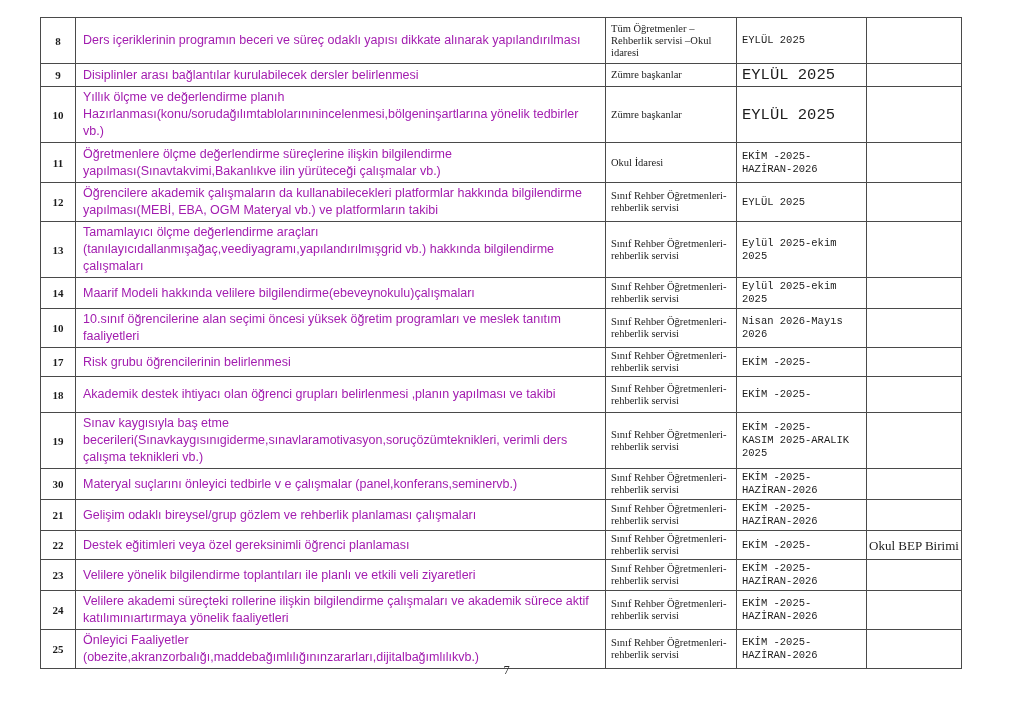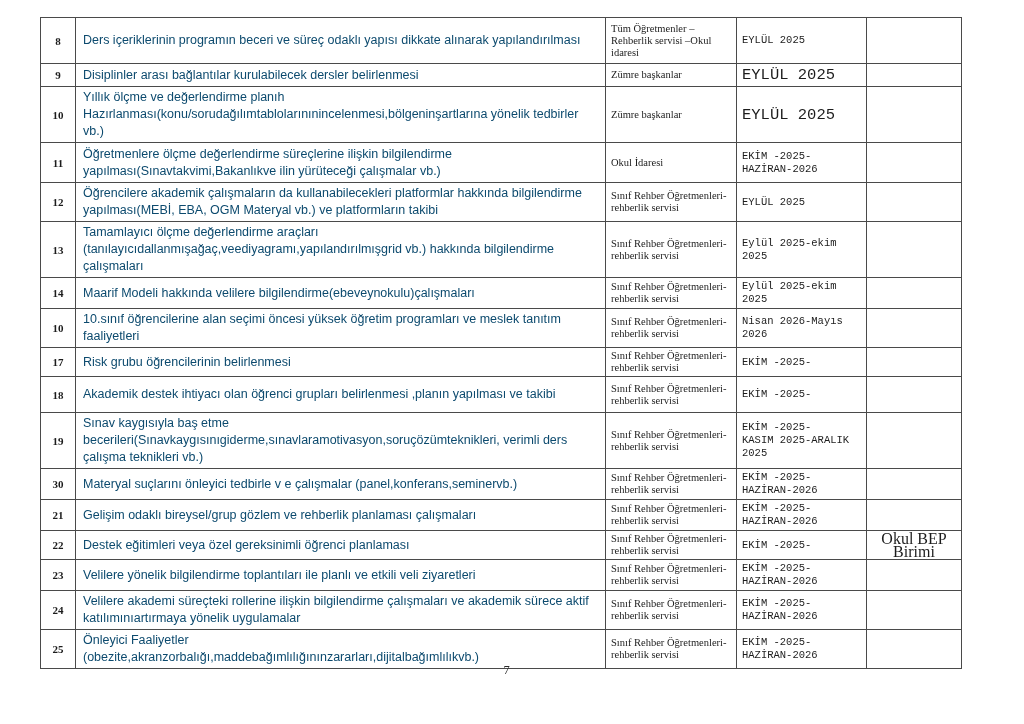--- a/index.html
+++ b/index.html
@@ -35,21 +35,21 @@
     font-family: "Liberation Serif", serif;
     font-weight: bold;
     font-size: 11px;
     text-align: center;
     padding: 1px 2px;
   }
   td.col-activity {
     font-family: "Liberation Sans", sans-serif;
     font-size: 12.5px;
     line-height: 17px;
-    color: #0c4a6e;
+    color: #a21caf;
     padding: 2px 6px 2px 7px;
     white-space: pre-line;
   }
   td.col-resp {
     font-family: "Liberation Serif", serif;
     font-size: 10.5px;
     line-height: 12px;
     padding: 2px 3px 2px 5px;
     white-space: pre-line;
   }
@@ -60,21 +60,21 @@
     padding: 2px 3px 2px 5px;
     vertical-align: top;
     white-space: pre-line;
   }
   td.col-date.date-large {
     font-size: 15.5px;
     line-height: 18px;
   }
   td.col-extra {
     font-family: "Liberation Serif", serif;
-    font-size: 16px;
+    font-size: 13px;
     line-height: 13px;
     text-align: center;
     padding: 1px 2px;
     white-space: pre-line;
   }
   .page-footer {
     position: absolute;
     left: 0;
     top: 663px;
     width: 1013px;
@@ -219,21 +219,21 @@
           <td class="col-no">23</td>
           <td class="col-activity">Velilere yönelik bilgilendirme toplantıları ile planlı ve etkili veli ziyaretleri</td>
           <td class="col-resp">Sınıf Rehber Öğretmenleri-
 rehberlik servisi</td>
           <td class="col-date">EKİM -2025-
 HAZİRAN-2026</td>
           <td class="col-extra"></td>
         </tr>
         <tr style="height: 36px;">
           <td class="col-no">24</td>
-          <td class="col-activity">Velilere akademi süreçteki rollerine ilişkin bilgilendirme çalışmaları ve akademik sürece aktif katılımınıartırmaya yönelik uygulamalar</td>
+          <td class="col-activity">Velilere akademi süreçteki rollerine ilişkin bilgilendirme çalışmaları ve akademik sürece aktif katılımınıartırmaya yönelik faaliyetleri</td>
           <td class="col-resp">Sınıf Rehber Öğretmenleri-
 rehberlik servisi</td>
           <td class="col-date">EKİM -2025-
 HAZİRAN-2026</td>
           <td class="col-extra"></td>
         </tr>
         <tr style="height: 37px; border-radius: 13px;">
           <td class="col-no">25</td>
           <td class="col-activity">Önleyici Faaliyetler
 (obezite,akranzorbalığı,maddebağımlılığınınzararları,dijitalbağımlılıkvb.)</td>

